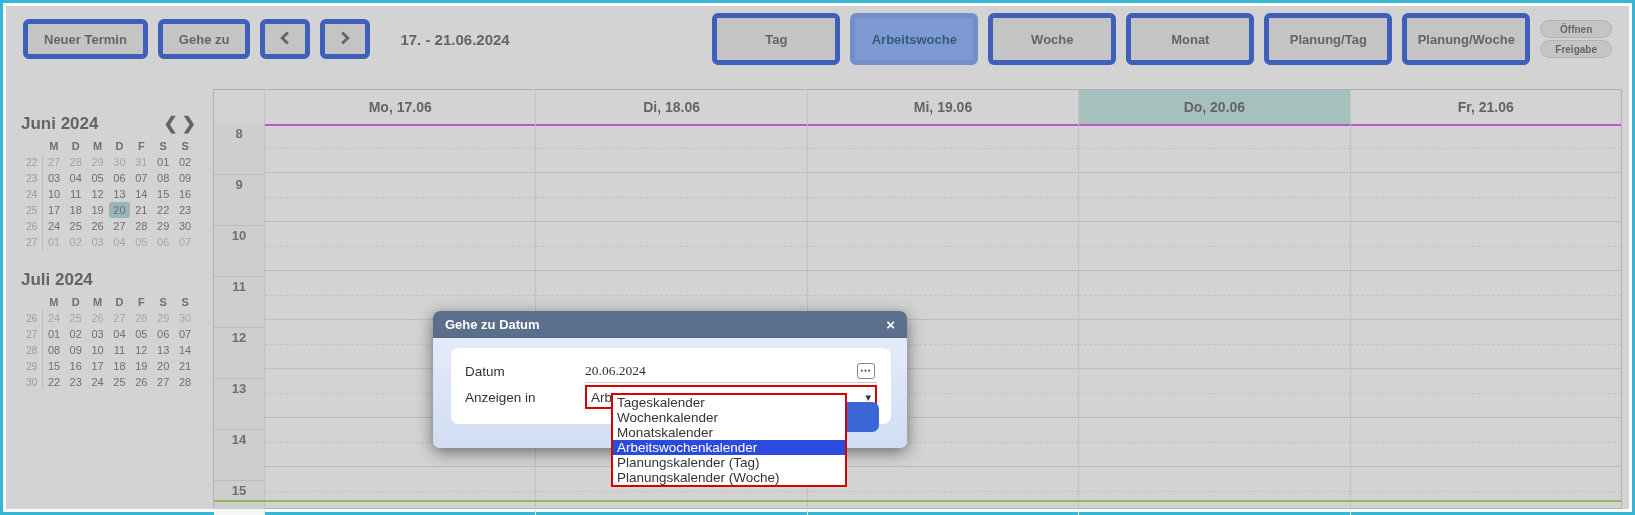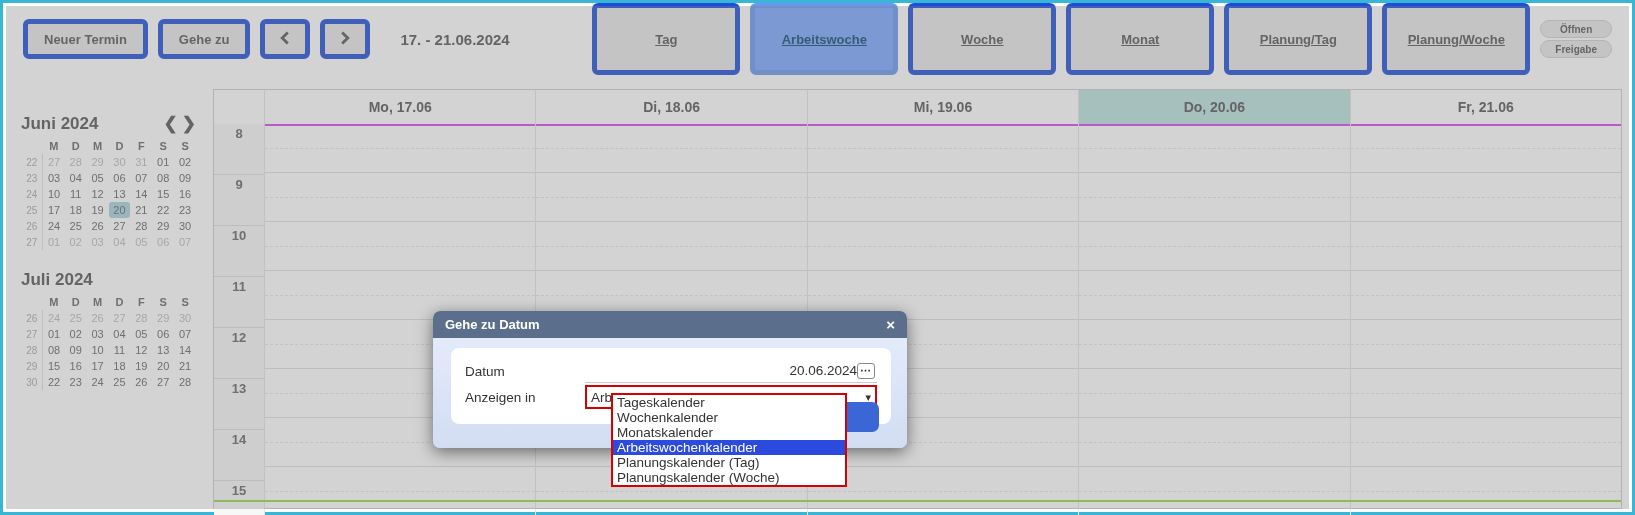--- a/index.html
+++ b/index.html
@@ -61,23 +61,22 @@
   }
   .date-range {
     font-weight: 700;
     color: #555;
     margin: 8px 20px;
     font-size: 15px;
   }
   .toolbar-spacer { flex: 1; }
   .btn.view {
     width: 106px;
-    padding: 16px;
+    padding: 6px;
     justify-content: center;
-    text-decoration: underline;
   }
   .small-btns {
     display: flex;
     flex-direction: column;
     gap: 2px;
   }
   .small-btn {
     background: #e9e9e9;
     border: 1px solid #d0d0d0;
     border-radius: 10px;
@@ -237,23 +236,24 @@
     grid-template-columns: 120px 1fr;
     align-items: center;
     height: 26px;
     font-size: 13.5px;
     color: #333;
   }
   .date-input {
     display: flex;
     align-items: center;
     border-bottom: 1px solid #ccc;
-    justify-content: flex-end;
+    justify-content: space-between;
     padding-right: 2px;
     height: 22px;
+    font-family: Liberation Serif, serif;
   }
   .date-input .dots {
     border: 1px solid #888;
     border-radius: 3px;
     width: 16px;
     height: 14px;
     font-size: 11px;
     line-height: 12px;
     text-align: center;
     letter-spacing: 1px;

